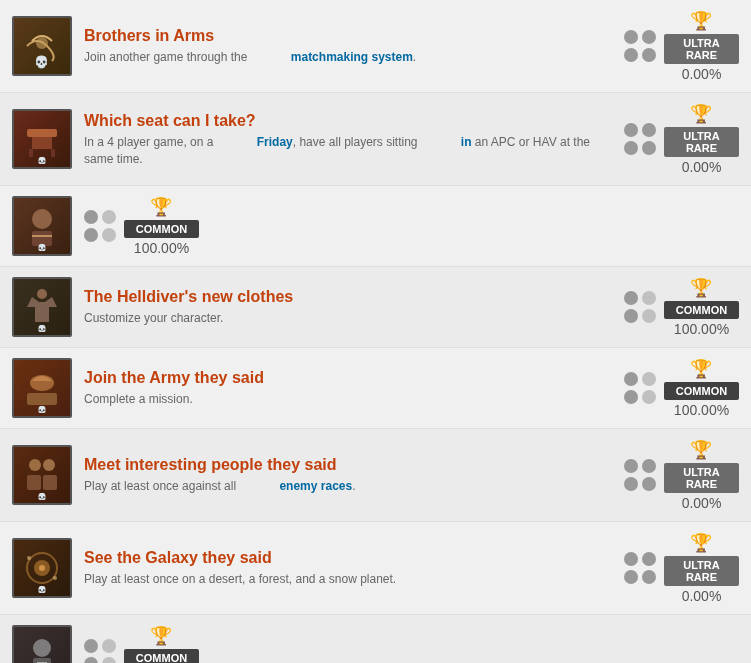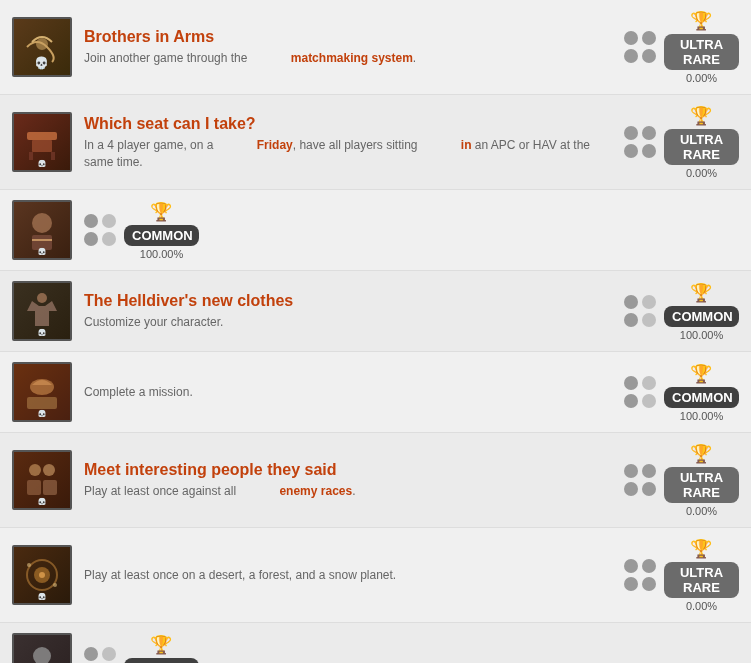--- a/index.html
+++ b/index.html
@@ -59,21 +59,21 @@
       line-height: 1.2;
     }
 
     .achievement-desc {
       font-size: 12px;
       color: #666;
       line-height: 1.4;
     }
 
     .achievement-desc .highlight {
-      color: #c2410c;
+      color: #0369a1;
       font-weight: bold;
       padding-left: 40px;
     }
 
     .achievement-right {
       display: flex;
       align-items: center;
       gap: 8px;
       flex-shrink: 0;
     }
@@ -104,38 +104,38 @@
     }
 
     .trophy-icon {
       color: #c05a00;
       font-size: 18px;
       margin-bottom: 2px;
     }
 
     .rarity-label {
       padding: 3px 8px;
-      font-size: 13px;
+      font-size: 11px;
       font-weight: bold;
       color: white;
-      border-radius: 8px;
+      border-radius: 2px;
       text-align: center;
       width: 75px;
     }
 
     .rarity-label.ultra-rare {
       background: #6b6b6b;
     }
 
     .rarity-label.common {
       background: #404040;
     }
 
     .rarity-percent {
-      font-size: 11px;
+      font-size: 14px;
       color: #555;
       margin-top: 2px;
     }
 
     
     .icon-handshake { background: linear-gradient(135deg, #5a3a1a, #3a2a0a); }
     .icon-seat { background: linear-gradient(135deg, #6a2a1a, #3a1a0a); }
     .icon-sergeant { background: linear-gradient(135deg, #5a3520, #3a2010); }
     .icon-clothes { background: linear-gradient(135deg, #3a3020, #2a2010); }
     .icon-mission { background: linear-gradient(135deg, #6a3010, #4a2010); }
@@ -256,20 +256,21 @@
     <div class="achievement-item">
     <div class="achievement-icon icon-mission">
       <svg viewBox="0 0 50 50" xmlns="http://www.w3.org/2000/svg">
     <ellipse cx="25" cy="20" rx="12" ry="8" fill="#d09050" opacity="0.6"></ellipse>
     <path d="M15 18 Q25 8 35 18" fill="#e0a060" opacity="0.5"></path>
     <rect x="10" y="30" width="30" height="12" rx="2" fill="#a07040" opacity="0.7"></rect>
     <text x="25" y="50" text-anchor="middle" fill="#888" font-size="8">💀</text>
   </svg>
     </div>
     <div class="achievement-info">
+      <div class="achievement-title">Join the Army they said</div>
       <div class="achievement-desc">Complete a mission.</div>
     </div>
     <div class="achievement-right">
       <div class="dots-grid">
           <div class="dot active"></div>
           <div class="dot"></div>
           <div class="dot active"></div>
           <div class="dot"></div>
         </div>
       <div class="rarity-badge">
@@ -312,20 +313,21 @@
       <svg viewBox="0 0 50 50" xmlns="http://www.w3.org/2000/svg">
     <circle cx="25" cy="25" r="15" fill="none" stroke="#d09040" stroke-width="2" opacity="0.5"></circle>
     <circle cx="25" cy="25" r="8" fill="#c08030" opacity="0.6"></circle>
     <circle cx="25" cy="25" r="3" fill="#e0a050" opacity="0.8"></circle>
     <circle cx="12" cy="15" r="2" fill="#e0c080" opacity="0.6"></circle>
     <circle cx="38" cy="35" r="2" fill="#e0c080" opacity="0.6"></circle>
     <text x="25" y="50" text-anchor="middle" fill="#888" font-size="8">💀</text>
   </svg>
     </div>
     <div class="achievement-info">
+      <div class="achievement-title">See the Galaxy they said</div>
       <div class="achievement-desc">Play at least once on a desert, a forest, and a snow planet.</div>
     </div>
     <div class="achievement-right">
       <div class="dots-grid">
           <div class="dot active"></div>
           <div class="dot active"></div>
           <div class="dot active"></div>
           <div class="dot active"></div>
         </div>
       <div class="rarity-badge">

